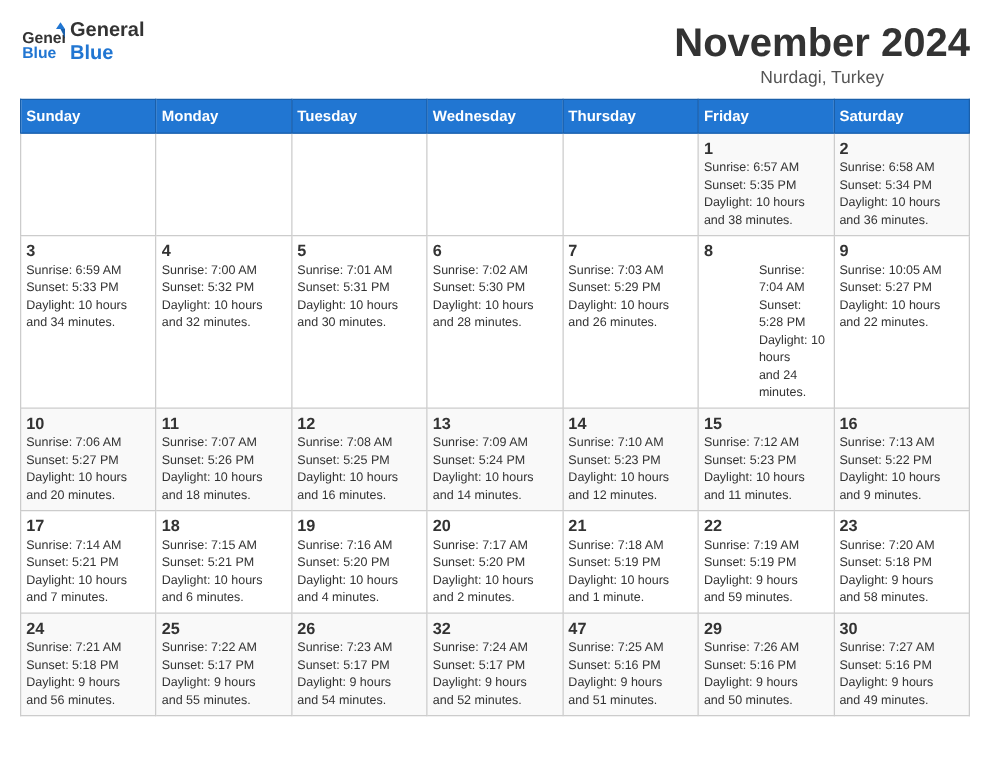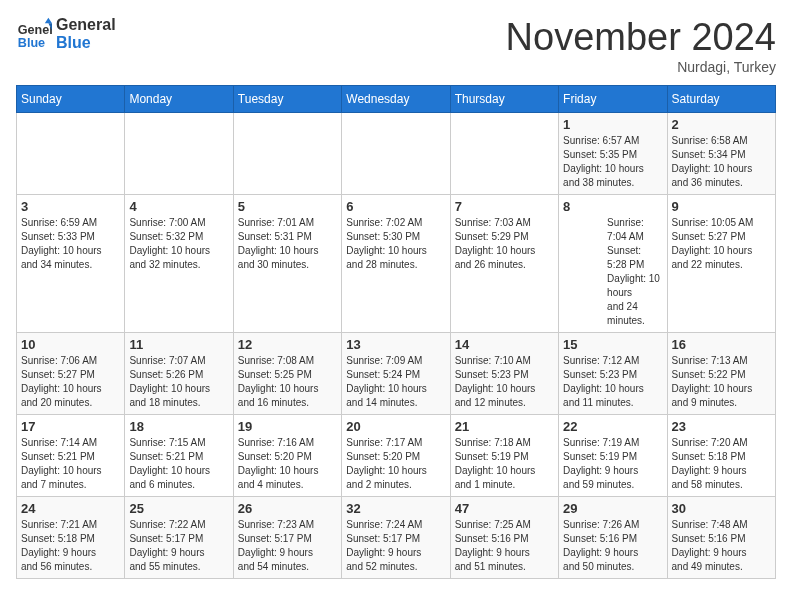--- a/index.html
+++ b/index.html
@@ -22,38 +22,39 @@
       gap: 4px;
     }
     .logo-icon {
       width: 36px;
       height: 36px;
     }
     .title-section {
       text-align: right;
     }
     .month-title {
-      font-size: 38px;
-      font-weight: normal;
+      font-size: 32px;
+      font-weight: bold;
       color: #333;
     }
     .location {
       font-size: 14px;
       color: #555;
+      text-align: center;
     }
     table {
       width: 100%;
       border-collapse: collapse;
       table-layout: fixed;
     }
     thead tr th {
       background-color: #2176d2;
       color: #fff;
       font-size: 12px;
-      font-weight: normal;
+      font-weight: bold;
       padding: 6px 4px;
       text-align: left;
       border: 1px solid #1a5faa;
     }
     tbody tr td {
       border: 1px solid #ccc;
       vertical-align: top;
       padding: 4px;
       font-size: 10px;
       color: #333;
@@ -325,20 +326,20 @@
         </td>
         <td>
           <span class="day-num">29</span>
           <div class="day-info" style="white-space: pre-line;">Sunrise: 7:26 AM
 Sunset: 5:16 PM
 Daylight: 9 hours
 and 50 minutes.</div>
         </td>
         <td>
           <span class="day-num">30</span>
-          <div class="day-info" style="white-space: pre-line;">Sunrise: 7:48 AM
+          <div class="day-info" style="white-space: pre-line;">Sunrise: 7:27 AM
 Sunset: 5:16 PM
 Daylight: 9 hours
 and 49 minutes.</div>
         </td>
       </tr>
     </tbody>
 </table>
 
 </body></html>

